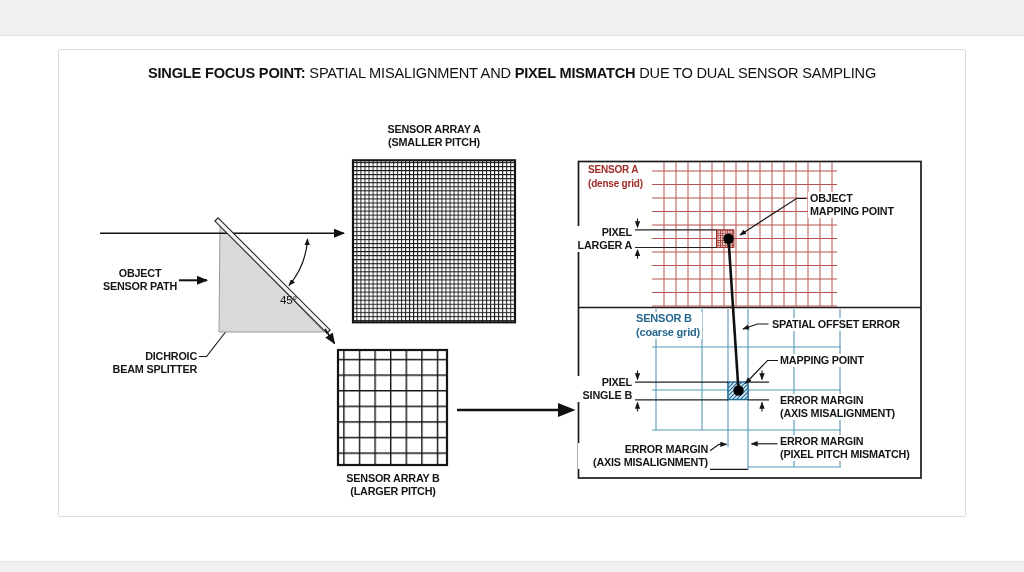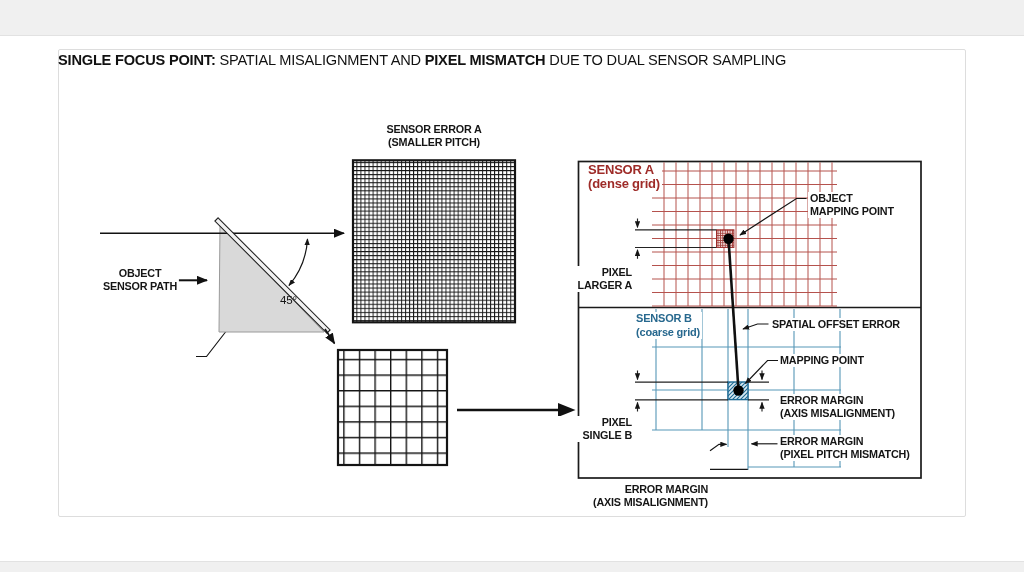--- a/index.html
+++ b/index.html
@@ -7,24 +7,24 @@
          font-family:"Liberation Sans",sans-serif;background:#fff;}
   .strip{position:absolute;left:0;width:1024px;background:#f0f0f0;}
   #strip-top{top:0;height:35px;border-bottom:1px solid #e2e2e2;}
   #strip-bottom{top:561px;height:11px;border-top:1px solid #e2e2e2;}
   #card{position:absolute;left:58px;top:49px;width:906px;height:466px;
         background:#fff;border:1px solid #ddd;border-radius:2px;}
   svg{position:absolute;left:0;top:0;}
   .lbl{position:absolute;background:#fff;color:#151515;font-weight:bold;
        font-size:10.8px;line-height:13px;letter-spacing:-0.2px;white-space:nowrap;padding:0 2px;}
   .ctr{transform:translateX(-50%);text-align:center;}
-  .rt{text-align:right;margin-top:40px;}
-  .red{color:#9e2b28;font-size:13px;line-height:13.5px;}
+  .rt{text-align:right;}
+  .red{color:#9e2b28;font-size:10px;line-height:13.5px;}
   .blue{color:#27688e;font-size:11px;line-height:13.5px;margin-left:48px;}
-  #title{position:absolute;left:58px;top:52px;width:908px;text-align:left;
+  #title{position:absolute;left:58px;top:65px;width:908px;text-align:center;
          color:#111;font-size:14.6px;letter-spacing:-0.2px;white-space:nowrap;}
   #title b{font-weight:bold;} #title span{font-weight:normal;}
   #angle-lbl{font-weight:normal;font-size:11.5px;background:transparent;margin-top:44px;}
 </style>
 </head>
 <body>
 
 <div id="stage">
   <div id="strip-top" class="strip"></div>
   <div id="strip-bottom" class="strip"></div>
@@ -120,30 +120,38 @@
     </g>
 
     <line x1="176" y1="280.3" x2="207" y2="280.3" stroke="#111" stroke-width="2" marker-end="url(#mAb)"></line>
   </svg>
 
   <div id="title">
     <b>SINGLE FOCUS POINT:</b><span> SPATIAL MISALIGNMENT AND </span><b>PIXEL MISMATCH</b><span> DUE TO DUAL SENSOR SAMPLING</span>
   </div>
 
   <div class="lbl ctr" style="left:434px;top:122.5px;">
-    <div>SENSOR ERROR A</div>
+    <div>SENSOR ARRAY A</div>
     <div>(SMALLER PITCH)</div>
   </div>
 
+  <div class="lbl ctr" style="left:393px;top:471.5px;">
+    <div>SENSOR ARRAY B</div>
+    <div>(LARGER PITCH)</div>
+  </div>
 
   <div class="lbl ctr" style="left:140px;top:266.5px;">
     <div>OBJECT</div>
     <div>SENSOR PATH</div>
   </div>
 
+  <div class="lbl rt" style="left:75px;top:350px;width:120px;">
+    <div>DICHROIC</div>
+    <div>BEAM SPLITTER</div>
+  </div>
 
   <div class="lbl" id="angle-lbl" style="left:278px;top:250px;">45°</div>
 
   <div class="lbl ctr" style="left:751px;top:126px;">
   </div>
 
   <div class="lbl red" style="left:586px;top:163px;">
     <div>SENSOR A</div>
     <div>(dense grid)</div>
   </div>

